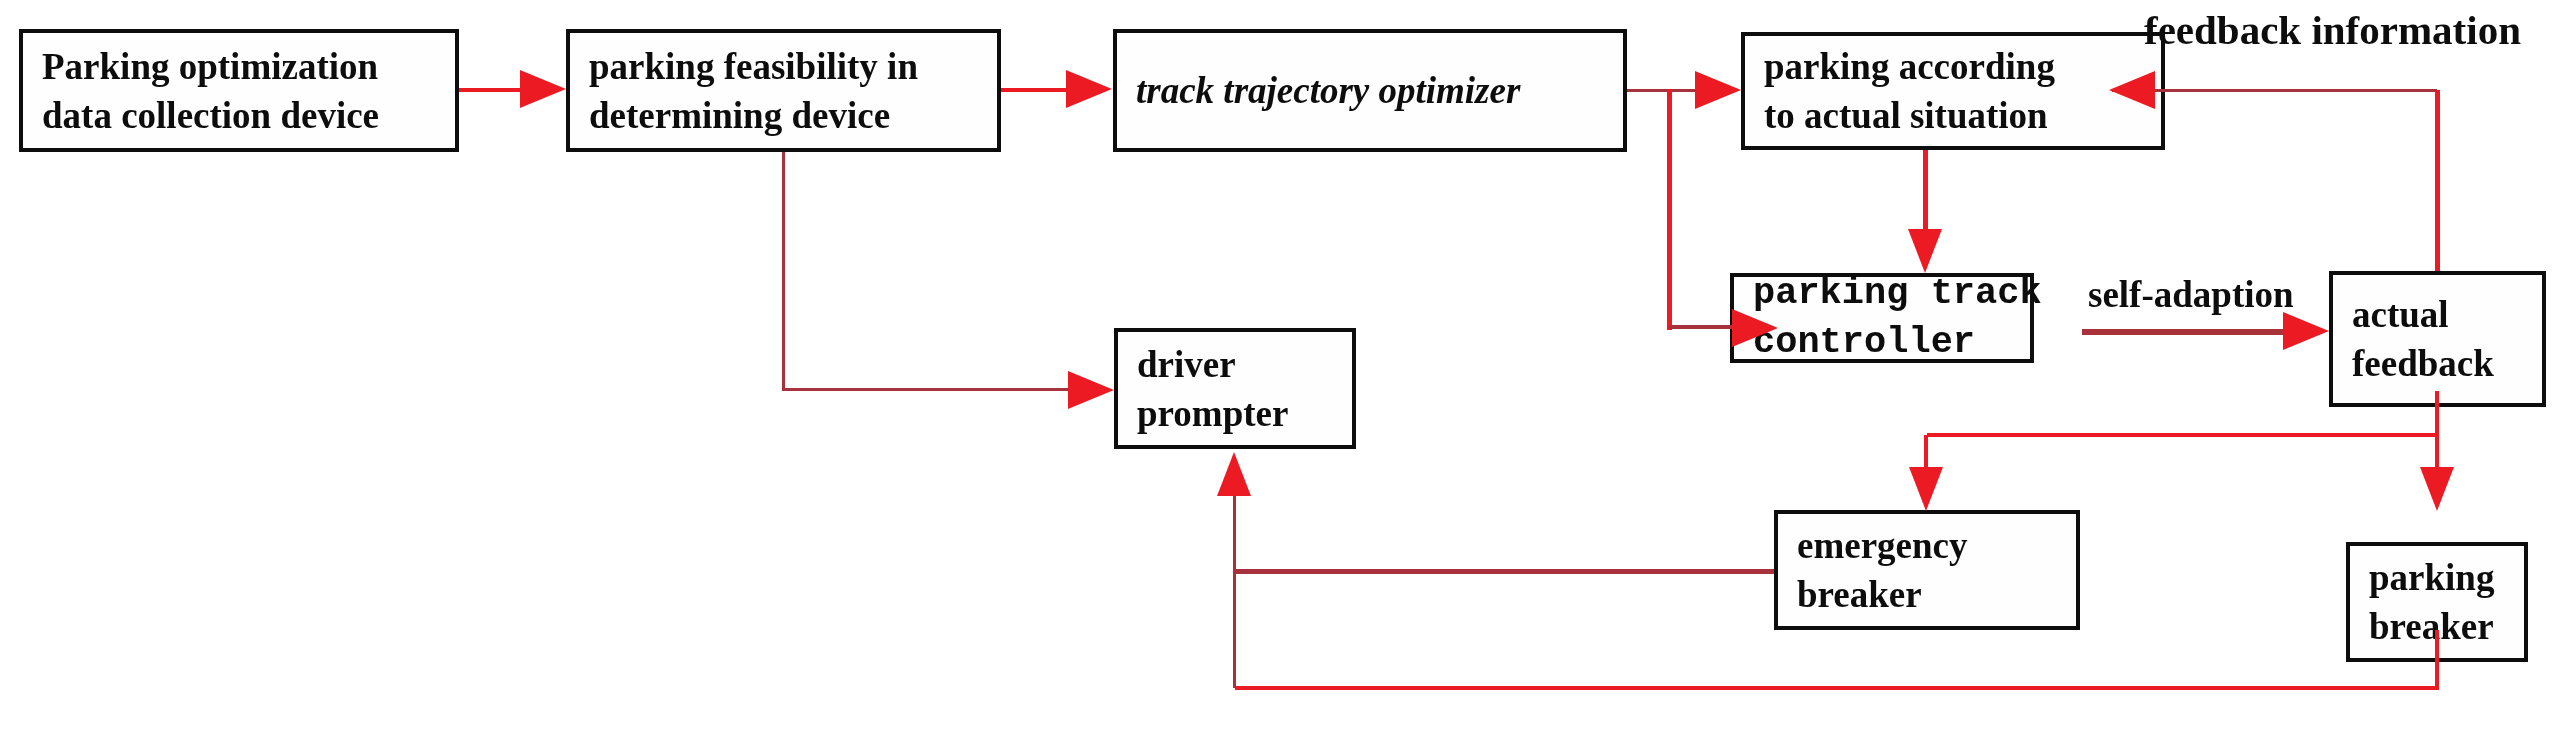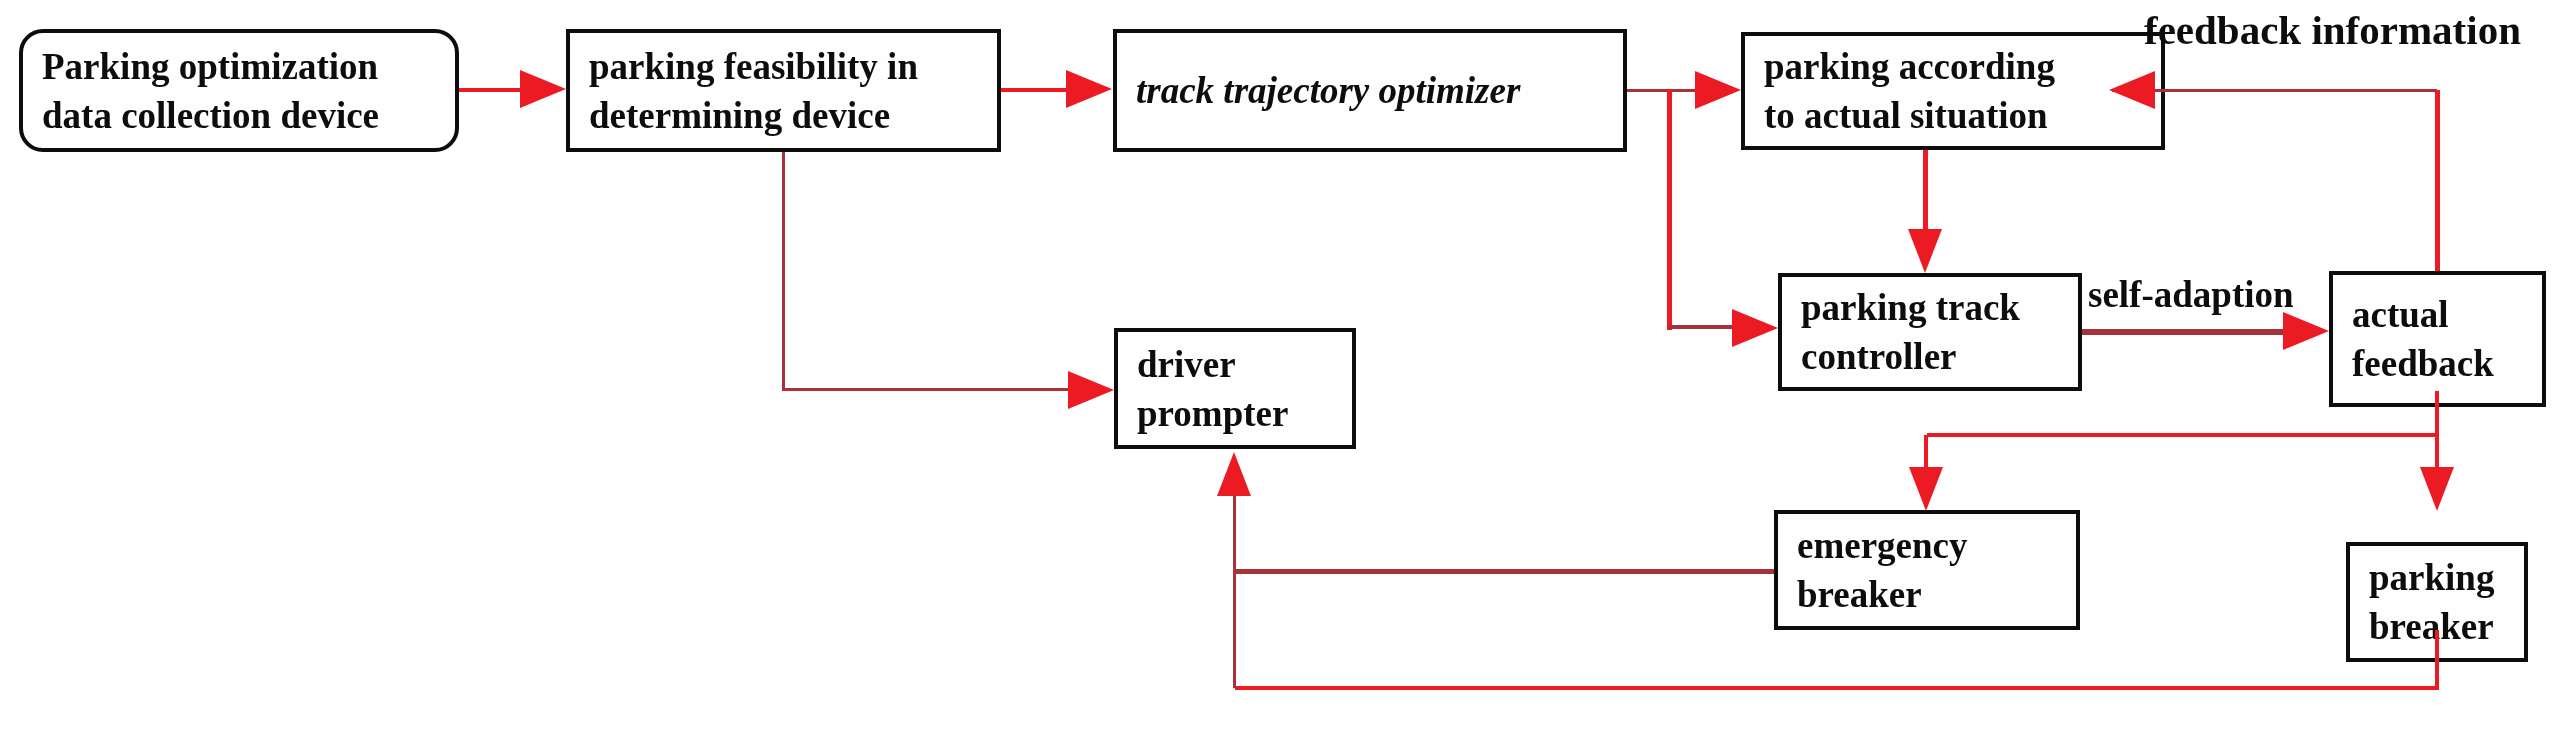--- a/index.html
+++ b/index.html
@@ -12,40 +12,40 @@
   #label-feedback{left:2144px;top:6px;font-size:41px;}
   #label-selfadaption{left:2088px;top:273px;font-size:37px;}
   .hline,.vline{position:absolute;}
   .ah{position:absolute;width:0;height:0;border-style:solid;border-color:transparent;}
 </style>
 </head>
 <body>
 
 <div id="canvas">
 
-  <div class="node" style="left:19px;top:29px;width:440px;height:123px;border-radius:24px;">
+  <div class="node" style="left:19px;top:29px;width:440px;height:123px;">
     <span>Parking optimization</span>
     <span>data collection device</span>
   </div>
 
   <div class="node" style="left:566px;top:29px;width:435px;height:123px;">
     <span>parking feasibility in</span>
     <span>determining device</span>
   </div>
 
   <div class="node" style="left:1113px;top:29px;width:514px;height:123px;font-style:italic;">
     <span>track trajectory optimizer</span>
   </div>
 
   <div class="node" style="left:1741px;top:32px;width:424px;height:118px;">
     <span>parking according</span>
     <span>to actual situation</span>
   </div>
 
-  <div class="node" style="left:1778px;top:273px;width:304px;height:118px;">
+  <div class="node" style="left:1730px;top:273px;width:304px;height:90px;font-family:Liberation Mono, monospace;">
     <span>parking track</span>
     <span>controller</span>
   </div>
 
   <div class="node" style="left:2329px;top:271px;width:217px;height:136px;">
     <span>actual</span>
     <span>feedback</span>
   </div>
 
   <div class="node" style="left:1114px;top:328px;width:242px;height:121px;">

